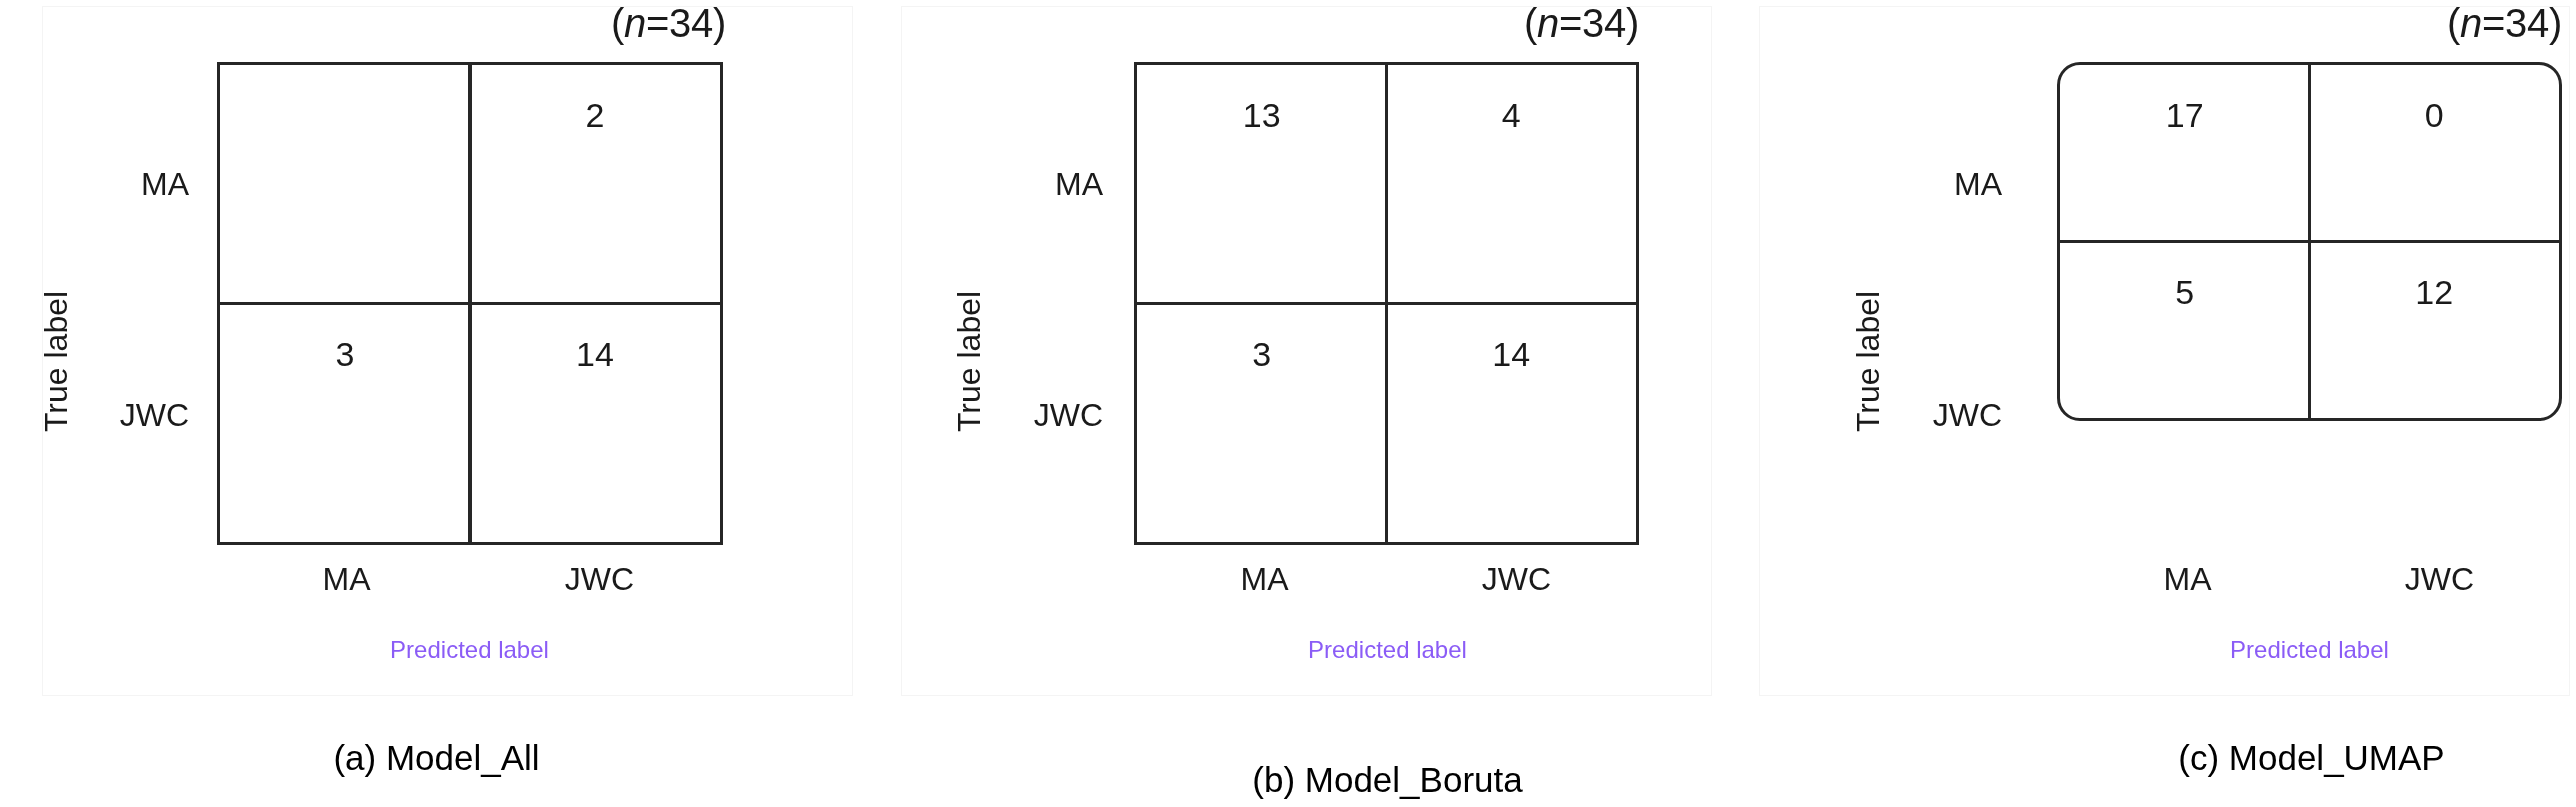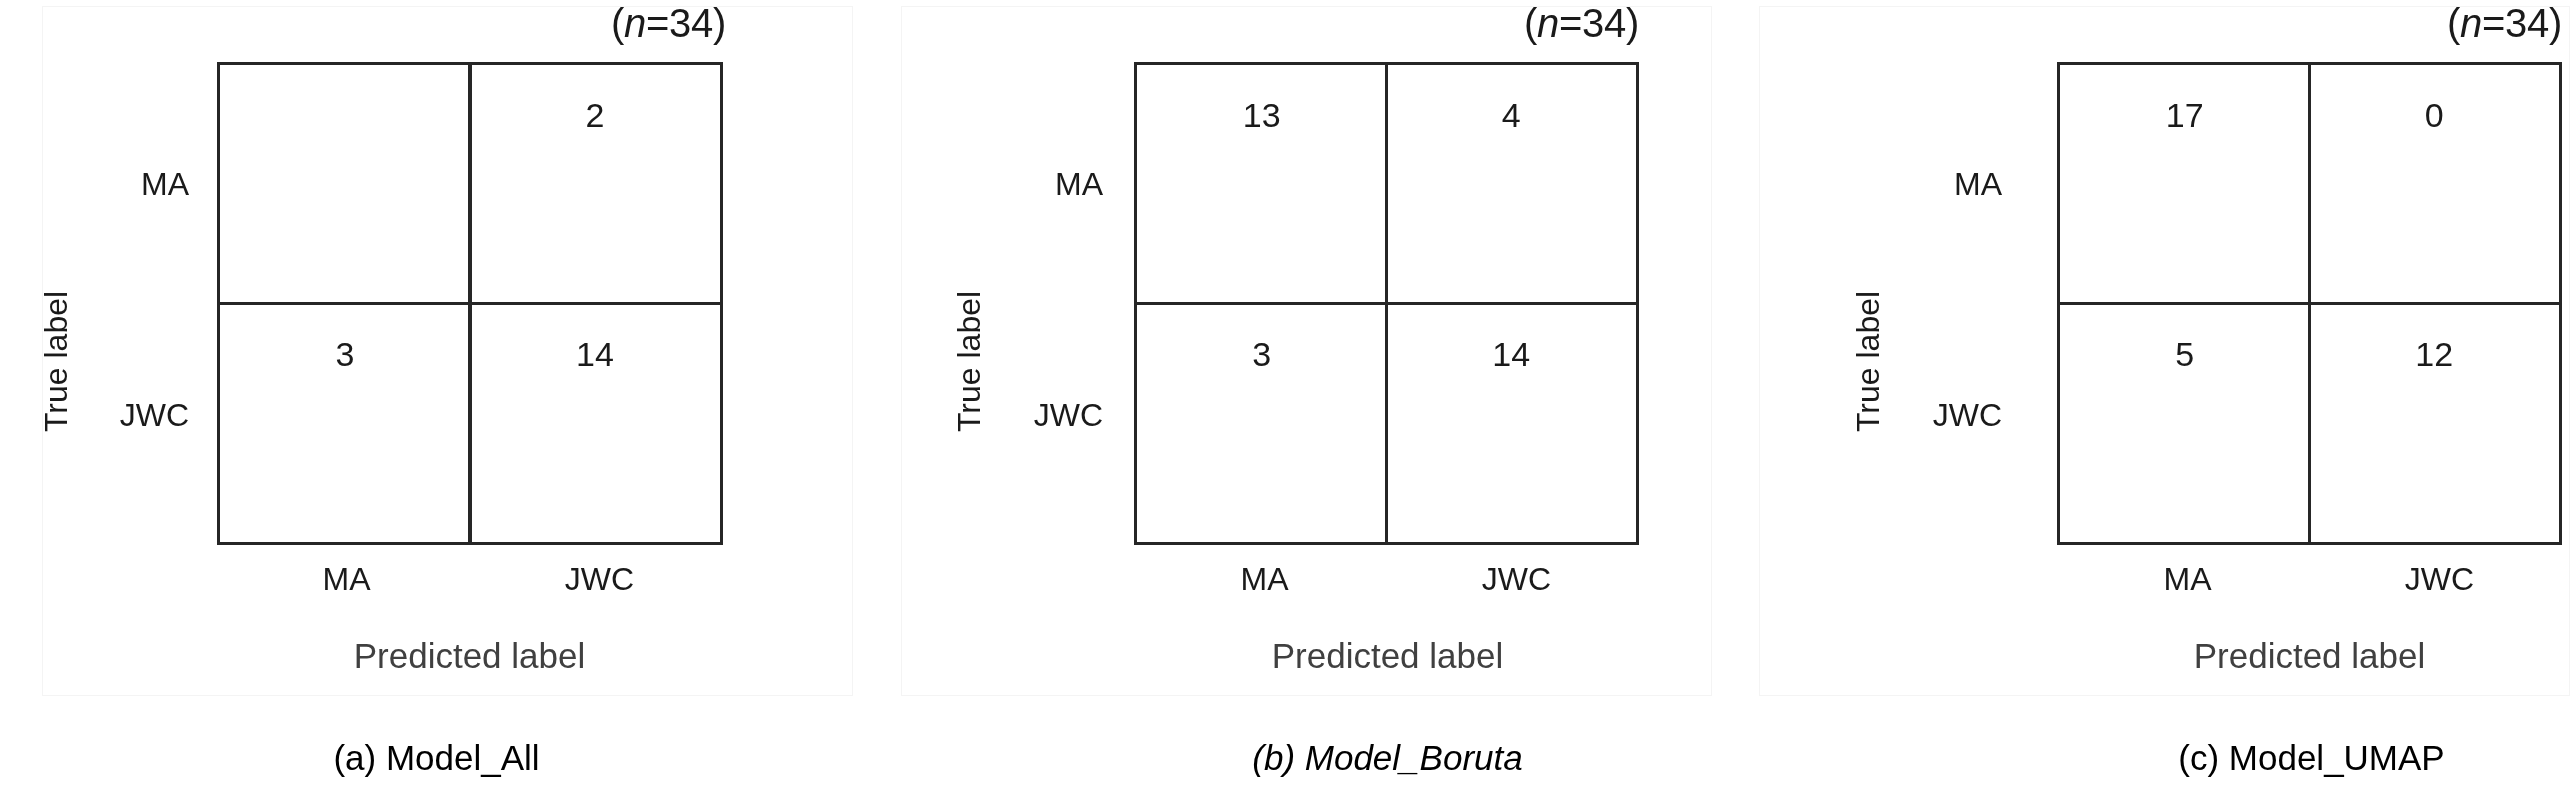--- a/index.html
+++ b/index.html
@@ -120,23 +120,23 @@
   .col-tick {
     position: absolute;
     font-size: 32px;
     line-height: 1;
     color: #1a1a1a;
     text-align: center;
     white-space: nowrap;
   }
   .xlabel {
     position: absolute;
-    font-size: 35px;
-    line-height: 1;
-    color: #404040;
+    font-size: 24px;
+    line-height: 1;
+    color: #8b5cf6;
     text-align: center;
     white-space: nowrap;
   }
   .caption {
     position: absolute;
     font-size: 35px;
     line-height: 1;
     color: #000000;
     text-align: center;
     white-space: nowrap;
@@ -204,34 +204,34 @@
       <div class="cell r1c1">
           <span class="cell-val">14</span>
         </div>
     </div>
 
     <div class="col-tick" style="left:351px; top:563px; width:109px;">MA</div>
     <div class="col-tick" style="left:603px; top:563px; width:109px;">JWC</div>
 
     <div class="xlabel" style="left:290px; top:638px; width:477px;">Predicted label</div>
 
-    <div class="caption" style="left:290px; top:740px; width:477px;font-style:italic;">(b) Model_Boruta</div>
+    <div class="caption" style="left:290px; top:762px; width:477px;">(b) Model_Boruta</div>
   </div>
 
   <div class="panel" style="left:1717px;">
     <div class="panel-frame"></div>
 
     <div class="n-label" style="left:501px; width:344px;"><span>(</span><i>n</i><span>=34)</span></div>
 
     <div class="ylabel" style="left:135px; top:432px;">True label</div>
 
     <div class="row-tick" style="left:164px; top:168px; width:121px;">MA</div>
     <div class="row-tick" style="left:164px; top:399px; width:121px;">JWC</div>
 
-    <div class="matrix" style="left:340px; top:62px; width:505px; height:483px;">
+    <div class="matrix" style="left:340px; top:62px; width:505px; height:359px;border-radius:23px;">
       <div class="vline"></div>
       <div class="hline"></div>
       <div class="cell r0c0">
           <span class="cell-val">17</span>
         </div>
       <div class="cell r0c1">
           <span class="cell-val">0</span>
         </div>
       <div class="cell r1c0">
           <span class="cell-val">5</span>

